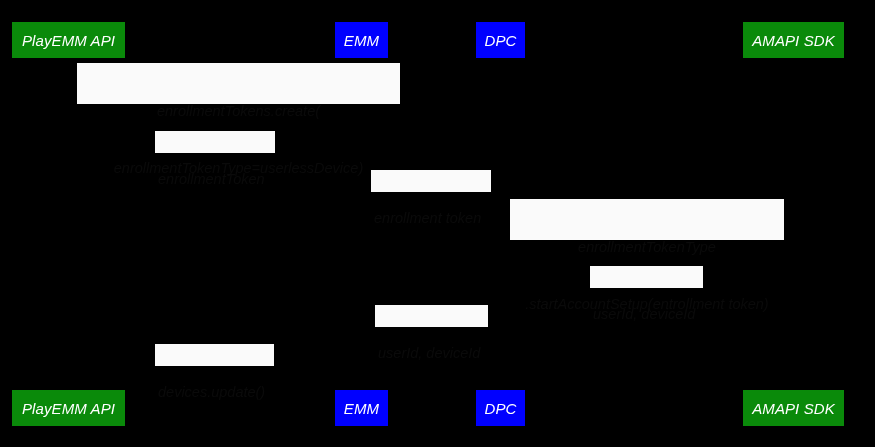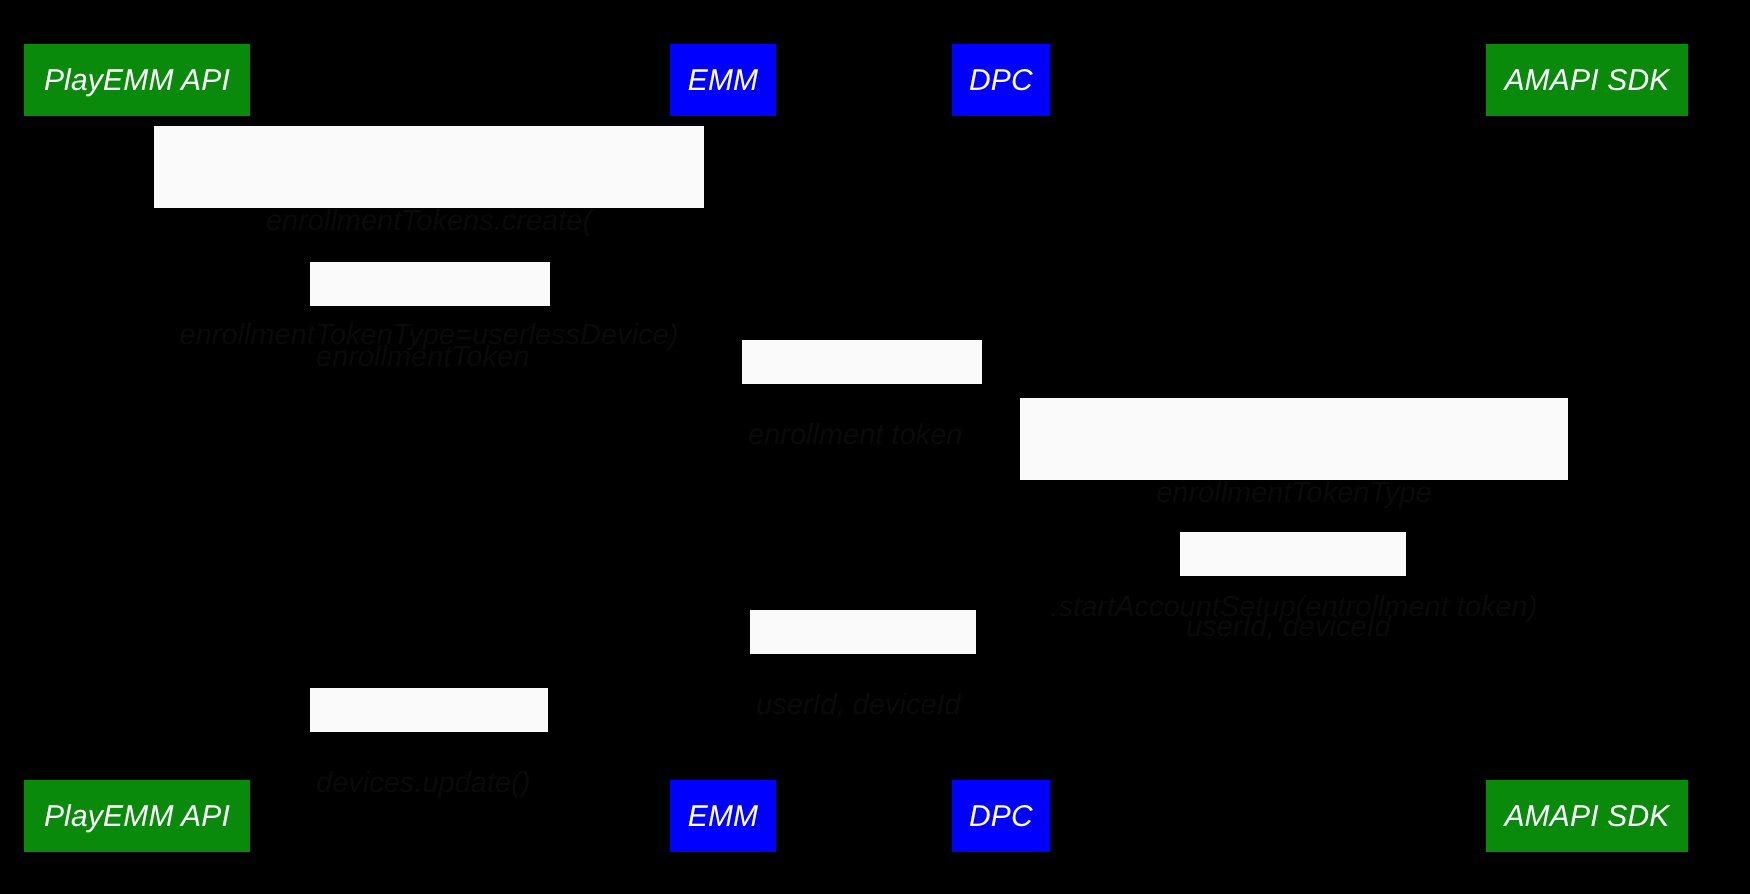--- a/index.html
+++ b/index.html
@@ -117,21 +117,21 @@
   </div>
 
   <div class="arrow to-left" style="left:68px;  top:104px; width:293px;"></div>
   <div class="arrow to-right" style="left:68px;  top:153px; width:293px;"></div>
   <div class="arrow to-right" style="left:361px; top:192px; width:139px;"></div>
   <div class="arrow to-right" style="left:500px; top:241px; width:293px;"></div>
   <div class="arrow to-left" style="left:500px; top:289px; width:293px;"></div>
   <div class="arrow to-left" style="left:361px; top:328px; width:139px;"></div>
   <div class="arrow to-left" style="left:68px;  top:367px; width:293px;"></div>
 
-  <div class="msg-label" style="left:77px; top:63px; width:275px; height:41px;">
+  <div class="msg-label" style="left:77px; top:63px; width:323px; height:41px;">
     <div>enrollmentTokens.create(</div>
     <div>enrollmentTokenType=userlessDevice)</div>
   </div>
 
   <div class="msg-label left" style="left:155px; top:131px; width:120px; height:22px;">
     <div>enrollmentToken</div>
   </div>
 
   <div class="msg-label left" style="left:371px; top:170px; width:120px; height:22px;">
     <div>enrollment token</div>

